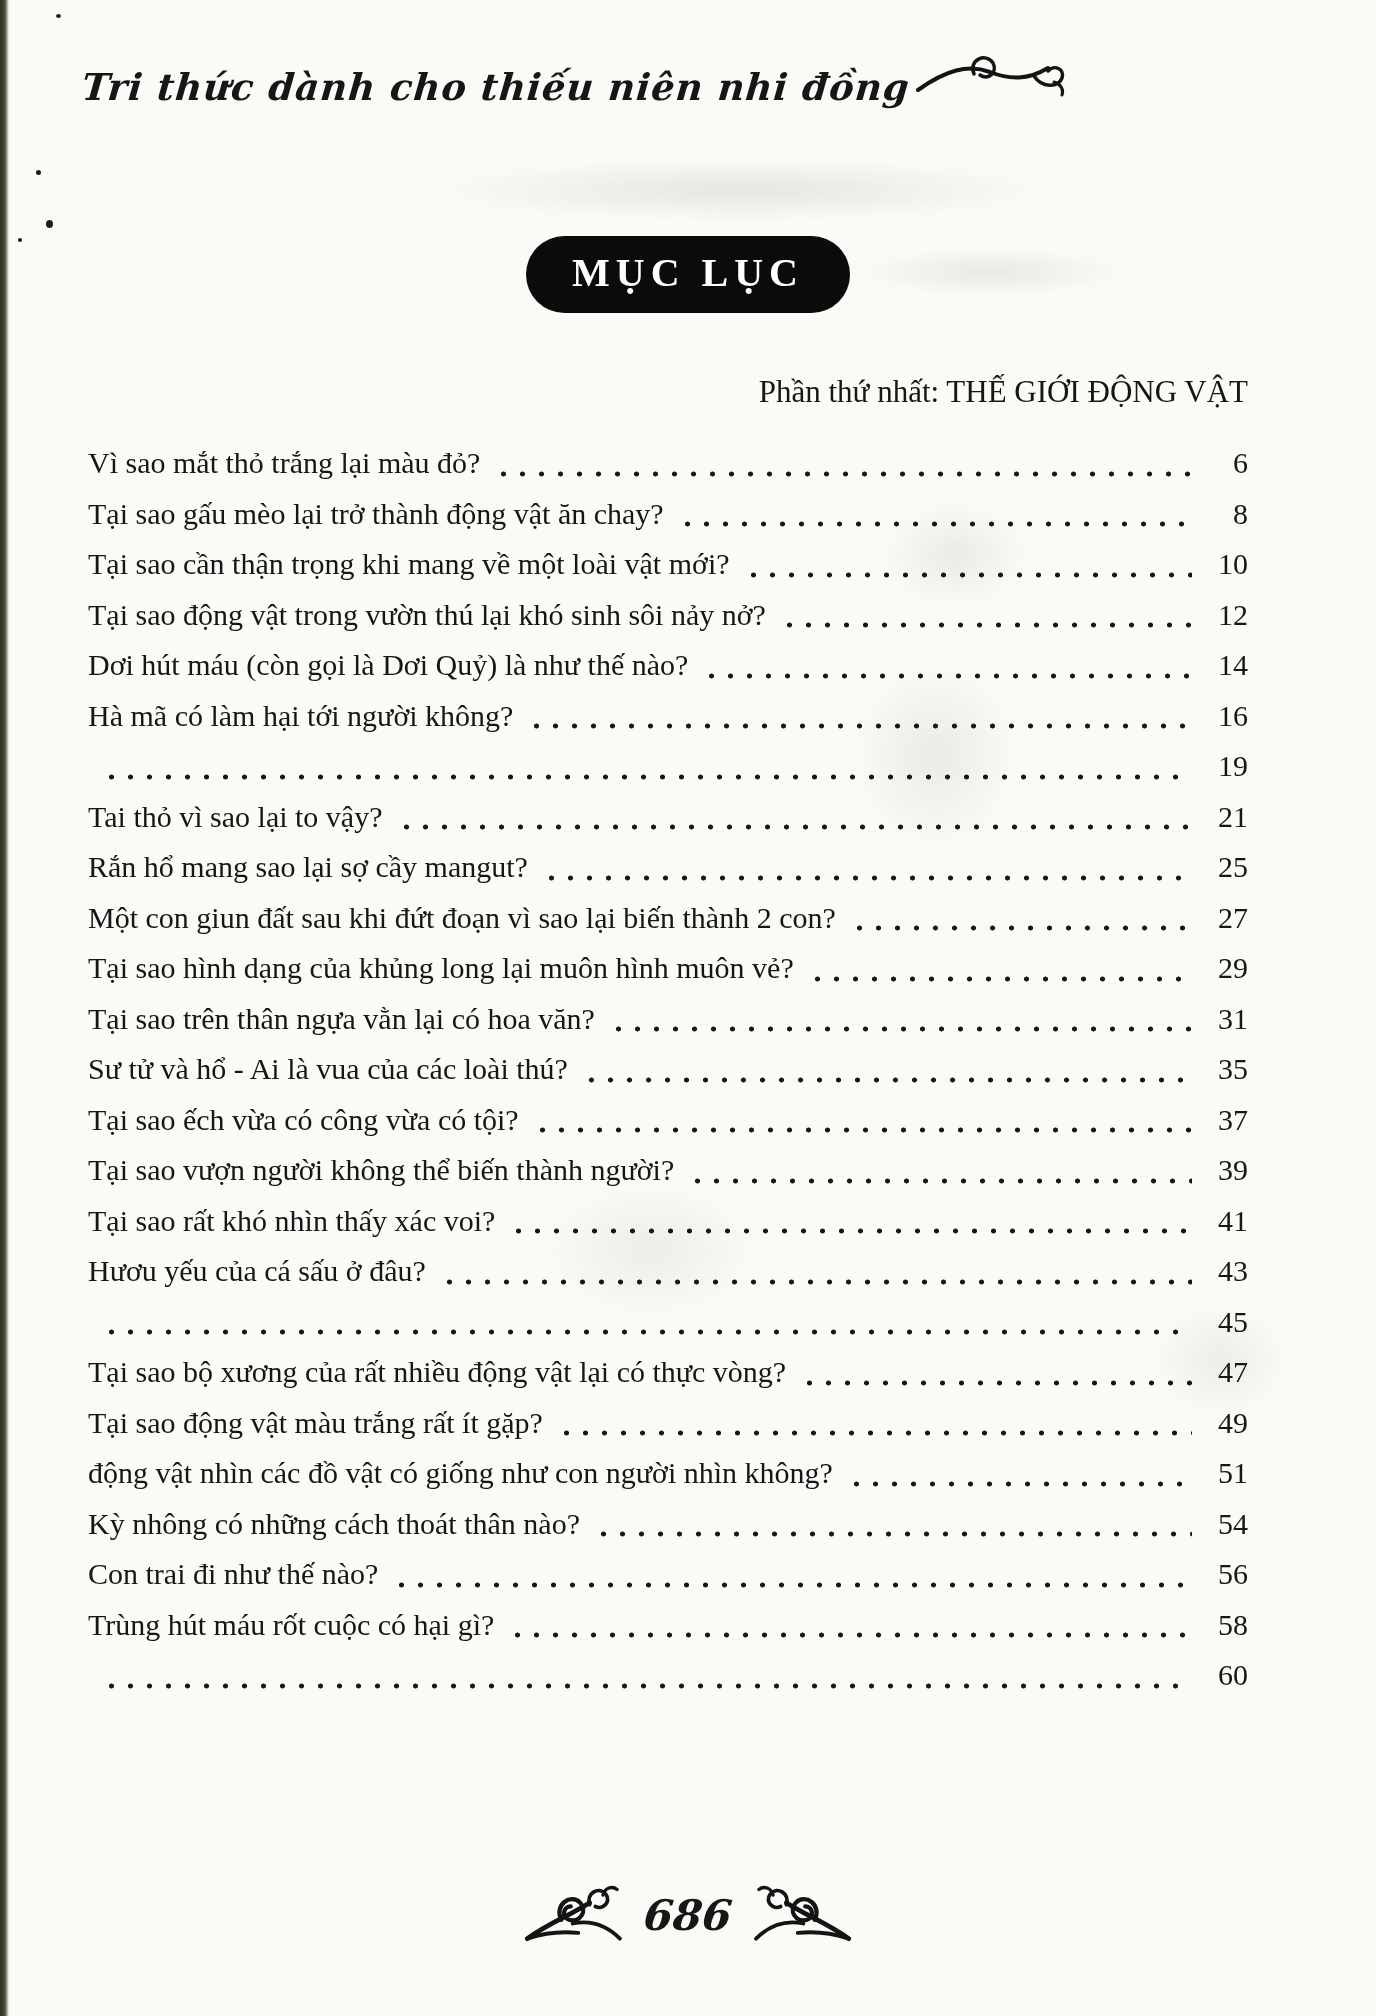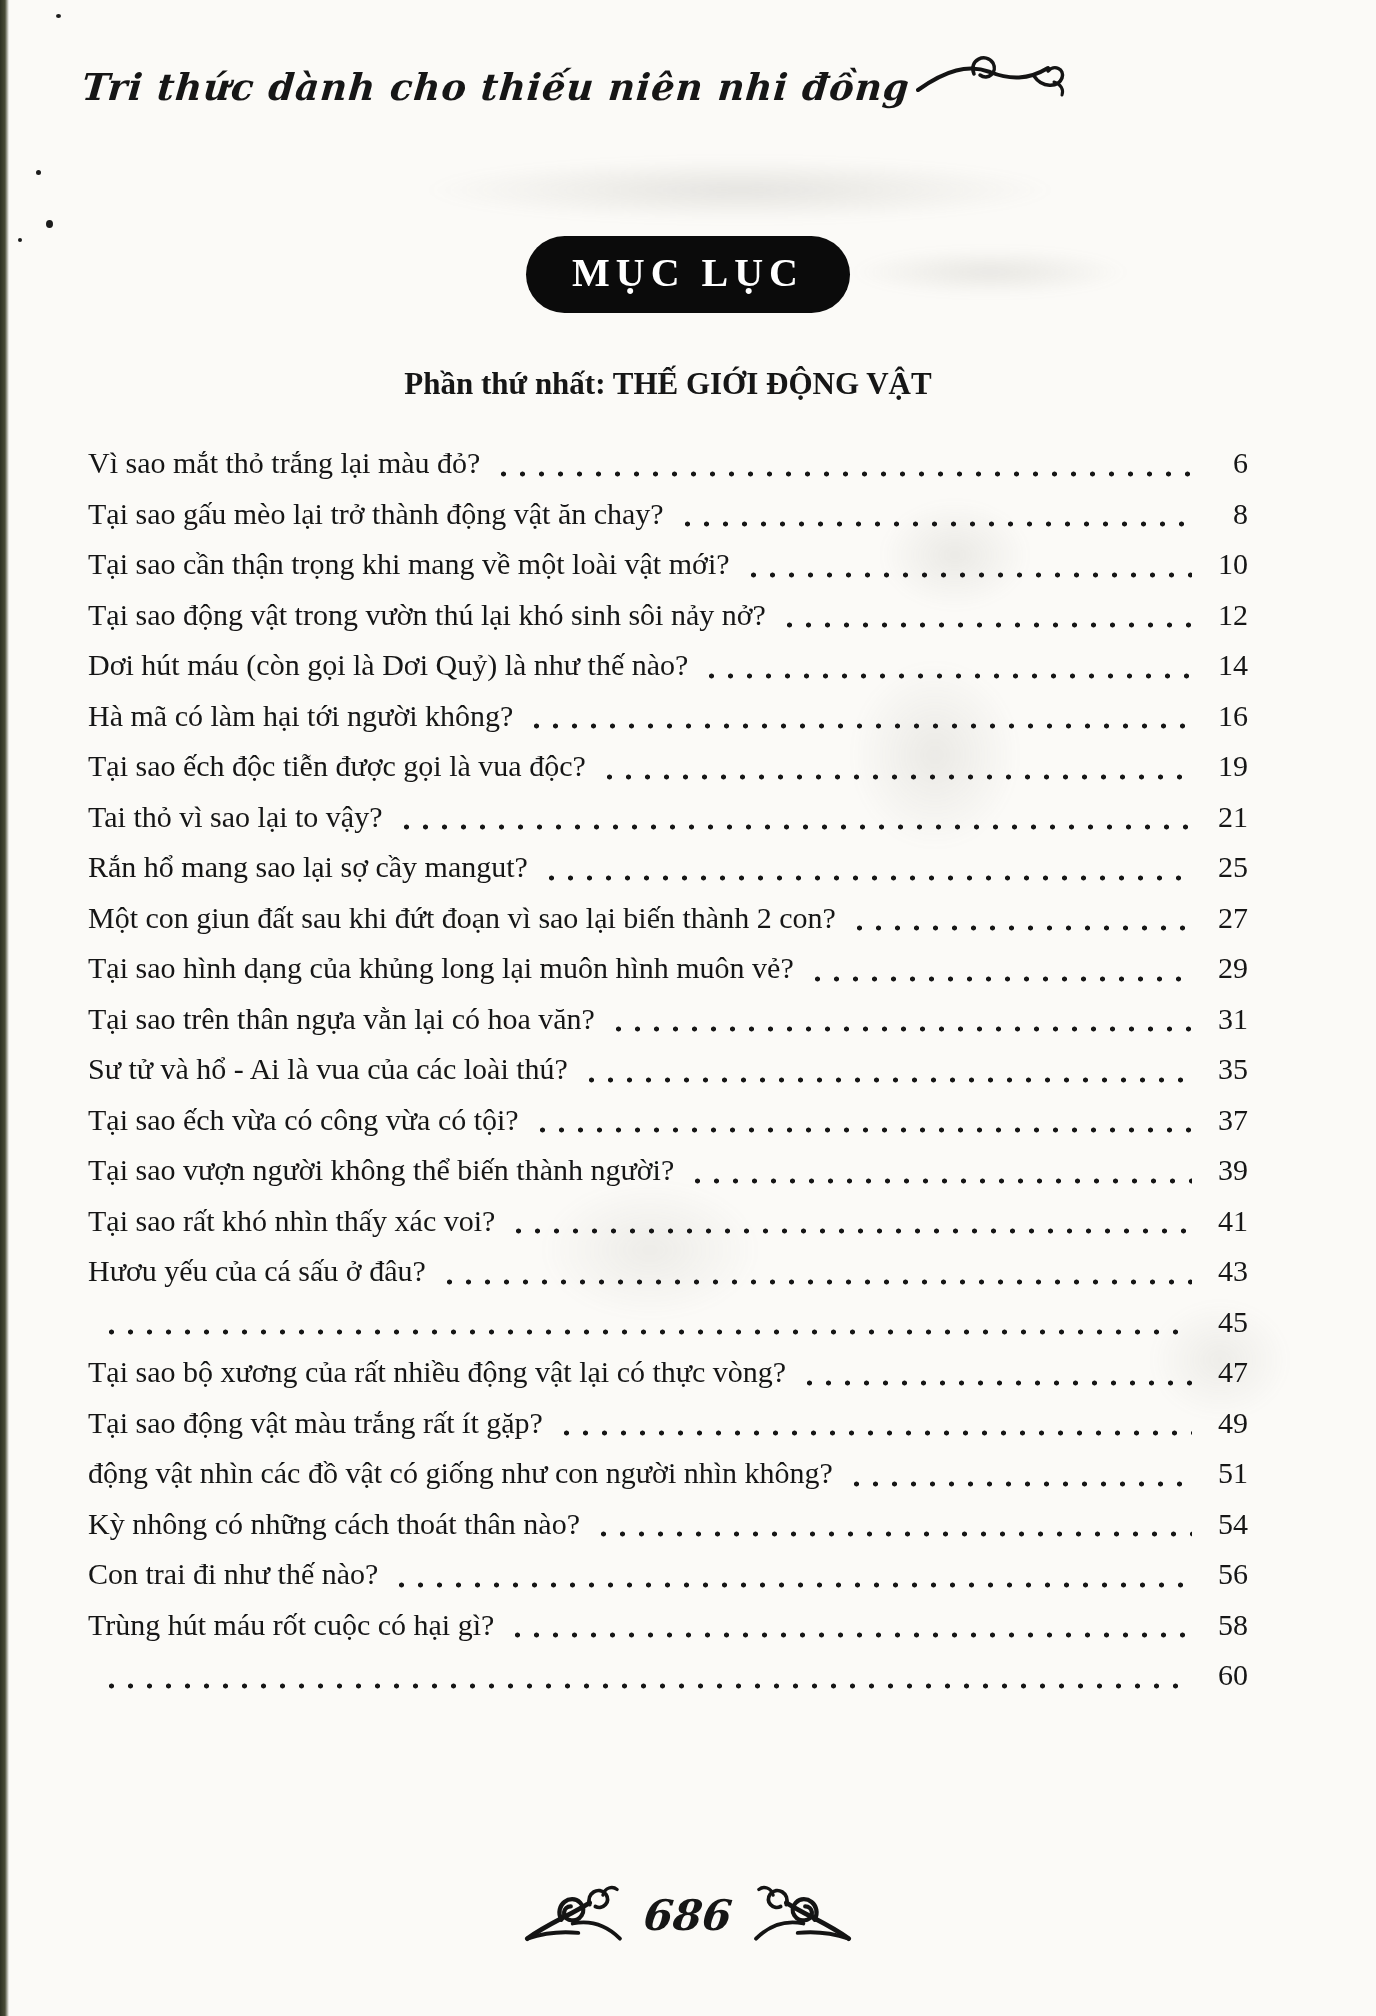--- a/index.html
+++ b/index.html
@@ -48,22 +48,22 @@
     position:absolute;top:236px;left:50%;transform:translateX(-50%);
     background:var(--pill-background,#0b0b0b);
     color:var(--pill-text,#ffffff);
     border-radius:44px;
     padding:13px 46px 17px 46px;
     font-weight:bold;font-size:40px;letter-spacing:6px;
     font-family:"Liberation Serif", serif;
   }
 
   .section-heading{
-    position:absolute;top:366px;left:88px;width:1160px;
-    text-align:center;font-weight:bold;font-size:31px;white-space:nowrap;
+    position:absolute;top:374px;left:88px;width:1160px;
+    text-align:right;font-weight:normal;font-size:31px;white-space:nowrap;
   }
 
   .toc{
     position:absolute;top:438px;left:88px;width:1160px;
   }
   .toc-row{
     display:flex;align-items:flex-end;
     height:50.5px;font-size:30px;line-height:50.5px;
     white-space:nowrap;
   }
@@ -162,21 +162,20 @@
       <span class="toc-page">14</span>
     </div>
 
     <div class="toc-row">
       <span class="toc-title">Hà mã có làm hại tới người không?</span>
       <span class="toc-leader"></span>
       <span class="toc-page">16</span>
     </div>
 
     <div class="toc-row">
-      <span class="toc-title">Tại sao ếch độc tiễn được gọi là vua độc?</span>
       <span class="toc-leader"></span>
       <span class="toc-page">19</span>
     </div>
 
     <div class="toc-row">
       <span class="toc-title">Tai thỏ vì sao lại to vậy?</span>
       <span class="toc-leader"></span>
       <span class="toc-page">21</span>
     </div>
 

